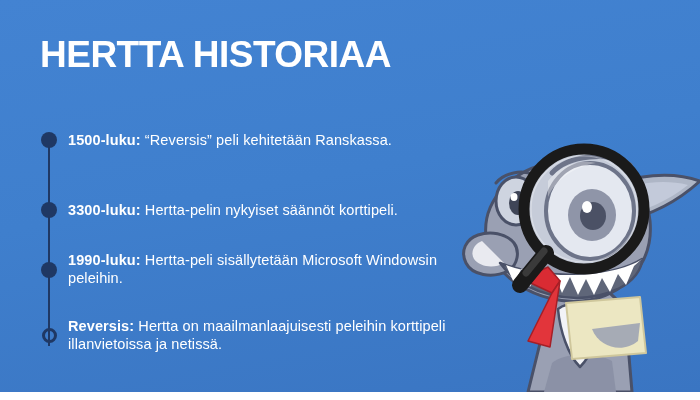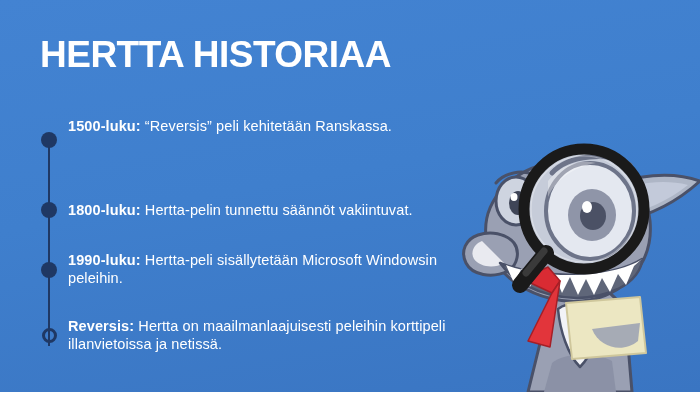--- a/index.html
+++ b/index.html
@@ -65,21 +65,21 @@
     color:#ffffff;
     font-size:14.5px;
     line-height:18px;
     letter-spacing:0.1px;
   }
   .tl-text .lead { font-weight:bold; }
 
   
   #tl-item-0 { top:0px; }
   #tl-item-0 .tl-dot  { top:22px; }
-  #tl-item-0 .tl-text { top:7px; }
+  #tl-item-0 .tl-text { top:21px; }
 
   #tl-item-1 { top:0px; }
   #tl-item-1 .tl-dot  { top:92px; }
   #tl-item-1 .tl-text { top:91px; }
 
   #tl-item-2 { top:0px; }
   #tl-item-2 .tl-dot  { top:152px; }
   #tl-item-2 .tl-text { top:141px; }
 
   #tl-item-3 { top:0px; }
@@ -108,21 +108,21 @@
     <div class="tl-item" id="tl-item-0">
       <span class="tl-dot"></span>
       <div class="tl-text">
         <span class="lead">1500-luku:</span><span> “Reversis” peli kehitetään Ranskassa.</span>
       </div>
     </div>
 
     <div class="tl-item" id="tl-item-1">
       <span class="tl-dot"></span>
       <div class="tl-text">
-        <span class="lead">1800-luku:</span><span> Hertta-pelin tunnettu säännöt vakiintuvat.</span>
+        <span class="lead">3300-luku:</span><span> Hertta-pelin nykyiset säännöt korttipeli.</span>
       </div>
     </div>
 
     <div class="tl-item" id="tl-item-2">
       <span class="tl-dot"></span>
       <div class="tl-text">
         <span class="lead">1990-luku:</span><span> Hertta-peli sisällytetään Microsoft Windowsin peleihin.</span>
       </div>
     </div>
 

